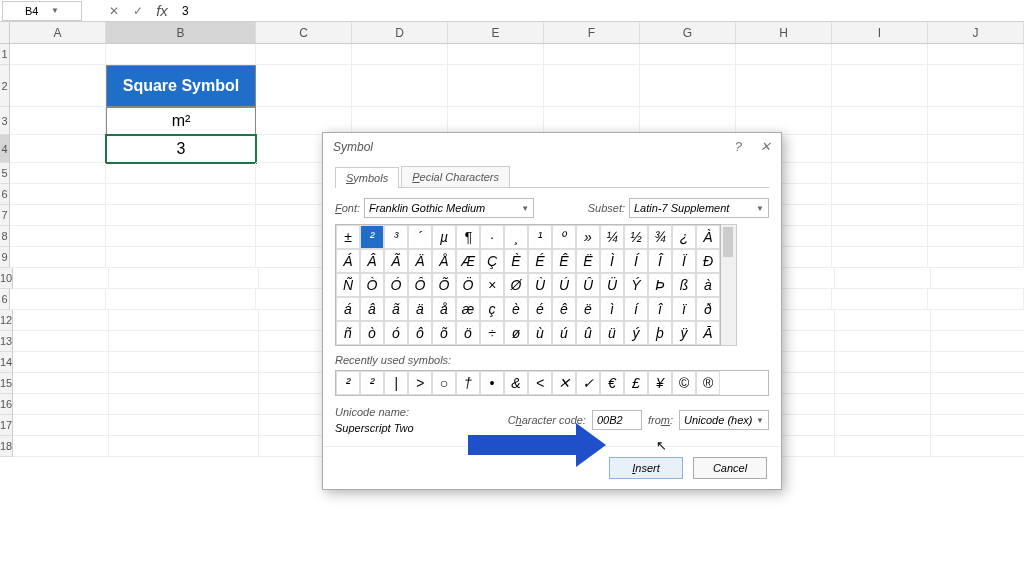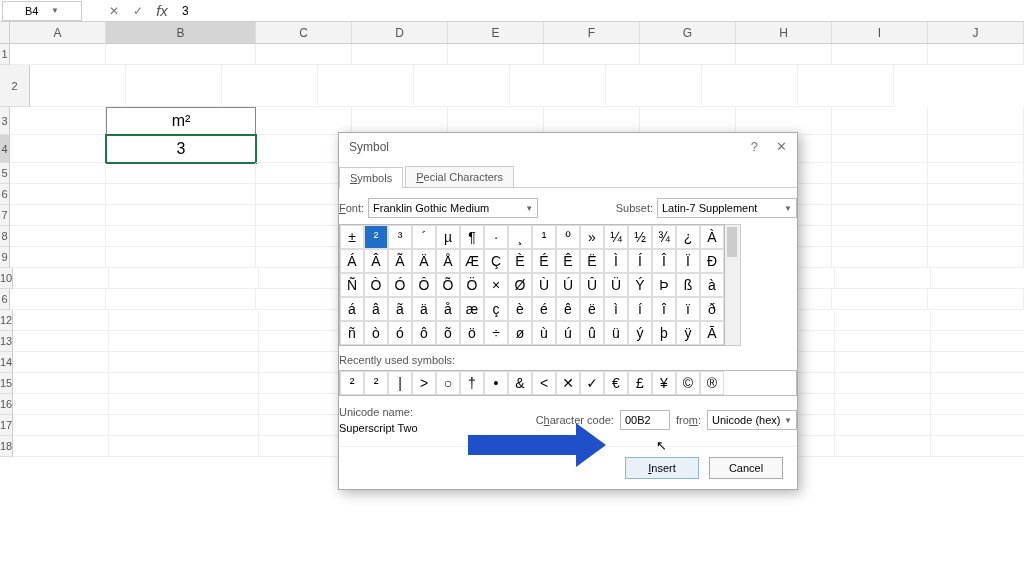--- a/index.html
+++ b/index.html
@@ -27,26 +27,26 @@
 .row.r2 { height: 42px; }
 .row.r3, .row.r4 { height: 28px; }
 
 
 .hdr-cell { background: #1f6fc9; color: #fff; font-weight: bold; font-size: 16px; display: flex; align-items: center; justify-content: center; border: 1px solid #888; flex: 0 0 150px; }
 .data-cell { border: 1px solid #888; display: flex; align-items: center; justify-content: center; font-size: 16px; flex: 0 0 150px; background: #fff; }
 .sel-cell { outline: 2px solid #217346; outline-offset: -1px; }
 .wide-b { flex: 0 0 150px; }
 
 
-.dialog { position: absolute; left: 338px; top: 132px; width: 460px; background: #fff; border: 1px solid #aaa; box-shadow: 3px 3px 12px rgba(0,0,0,0.3); font-size: 11px; }
+.dialog { position: absolute; left: 322px; top: 132px; width: 460px; background: #fff; border: 1px solid #aaa; box-shadow: 3px 3px 12px rgba(0,0,0,0.3); font-size: 11px; font-style: italic; }
 .dlg-title { display: flex; align-items: center; justify-content: space-between; padding: 6px 10px; color: #555; }
 .dlg-title-txt { font-size: 12px; }
 .dlg-tctrl { display: flex; gap: 18px; }
 .dlg-tctrl span { color: #777; cursor: pointer; font-size: 13px; }
-.dlg-body { padding: 6px 0 12px; }
+.dlg-body { padding: 6px 12px 12px; }
 .tabs { display: flex; border-bottom: 1px solid #ccc; margin-bottom: 10px; }
 .tab { padding: 4px 10px; border: 1px solid #ccc; border-bottom: none; margin-right: 2px; background: #f8f8f8; color: #555; font-size: 11px; }
 .tab.active { background: #fff; position: relative; top: 1px; }
 .tab u { text-decoration: underline; }
 .row-ctrl { display: flex; align-items: center; gap: 4px; margin-bottom: 6px; }
 .lbl { color: #555; }
 .combo { border: 1px solid #bbb; height: 20px; padding: 0 4px; display: flex; align-items: center; justify-content: space-between; background: #fff; }
 .combo .arr { font-size: 8px; color: #666; }
 .font-combo { width: 170px; }
 .subset-combo { width: 140px; }
@@ -117,20 +117,21 @@
       <div class="cell"></div>
       <div class="cell"></div>
       <div class="cell"></div>
       <div class="cell"></div>
       <div class="cell"></div>
       <div class="cell"></div>
     </div>
     <div class="row r2">
       <div class="row-h">2</div>
       <div class="cell"></div>
+      <div class="hdr-cell">Square Symbol</div>
       <div class="cell"></div>
       <div class="cell"></div>
       <div class="cell"></div>
       <div class="cell"></div>
       <div class="cell"></div>
       <div class="cell"></div>
       <div class="cell"></div>
       <div class="cell"></div>
     </div>
     <div class="row r3">

